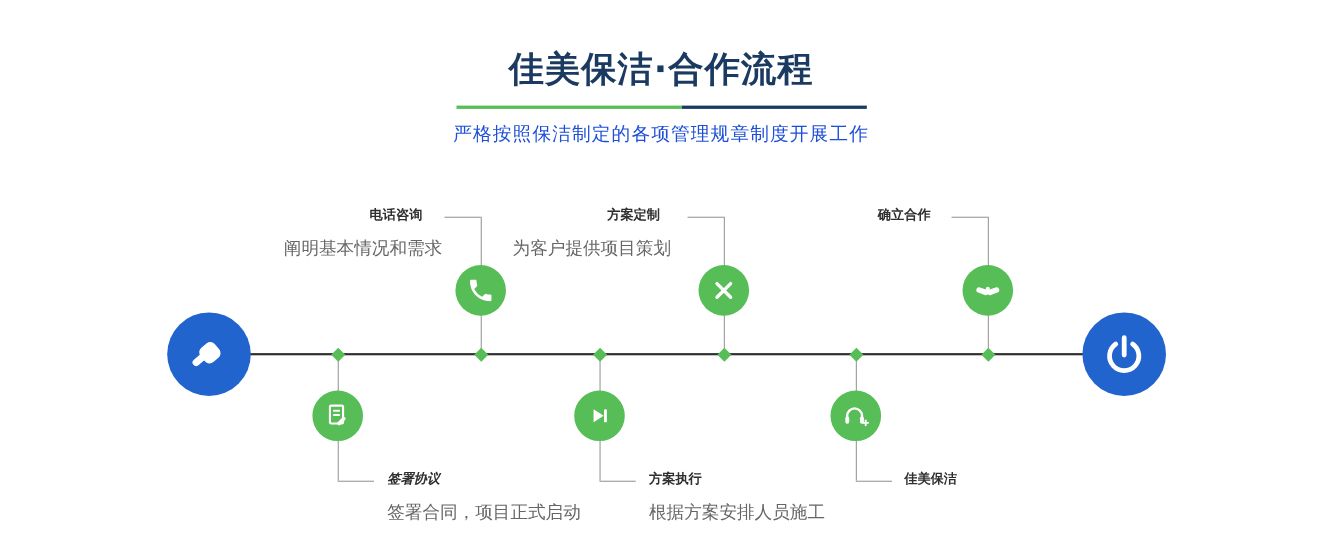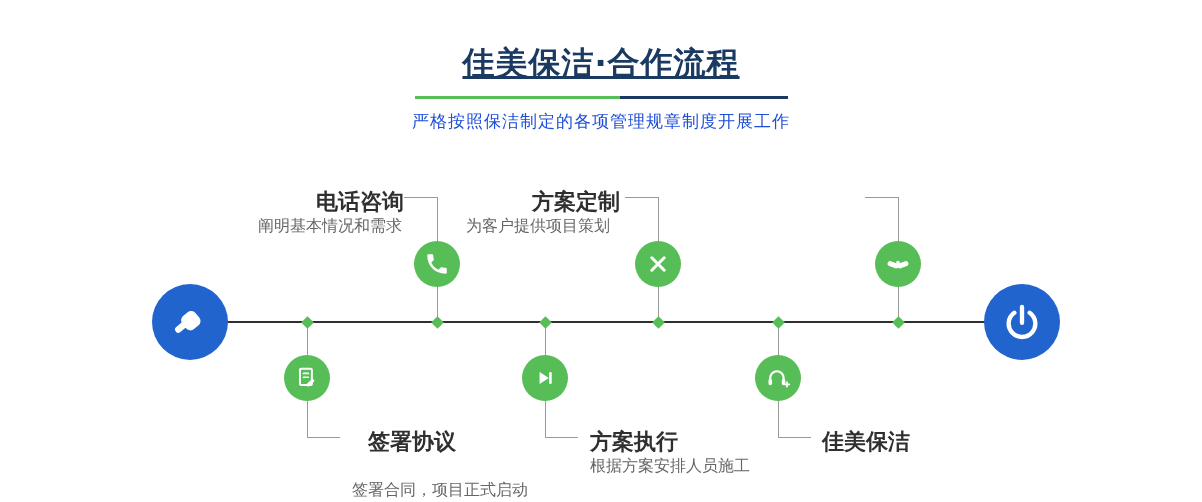--- a/index.html
+++ b/index.html
@@ -2,21 +2,21 @@
 <html><head>
 <meta charset="utf-8">
 <style>
   html,body{margin:0;padding:0;background:#fff;}
   #canvas{
     position:relative;width:1202px;height:502px;background:#ffffff;overflow:hidden;
     font-family:"DejaVu Sans","Liberation Sans",sans-serif;
   }
   .abs{position:absolute;}
   
-  #page-title{left:0;top:42px;width:100%;text-align:center;font-size:32px;font-weight:bold;color:#1b3a61;letter-spacing:1px;text-decoration:underline;}
+  #page-title{left:0;top:42px;width:100%;text-align:center;font-size:32px;font-weight:bold;color:#1b3a61;letter-spacing:1px;}
   #title-underline{left:415px;top:96px;width:373px;height:3px;background:linear-gradient(to right,#57bd57 0 55%,#1b3a61 55% 100%);}
   #page-subtitle{left:0;top:110px;width:100%;text-align:center;font-size:17px;color:#1d4ed8;letter-spacing:1px;}
   
   #main-line{left:190px;top:321px;width:832px;height:2px;background:#2f2f2f;}
   .hline,.vline{position:absolute;background:#9a9a9a;}
   .hline{height:1px;}
   .vline{width:1px;}
   .c-t1-h{left:404px;top:197px;width:33px;}
   .c-t1-v{left:437px;top:197px;height:125px;}
   .c-t2-h{left:625px;top:197px;width:33px;}
@@ -38,27 +38,27 @@
   #start-circle{left:152px;top:284px;}
   #end-circle{left:984px;top:284px;}
   .small{width:46px;height:46px;border-radius:50%;background:#57bd57;display:flex;align-items:center;justify-content:center;}
   #c-phone{left:414px;top:241px;}
   #c-design{left:635px;top:241px;}
   #c-hand{left:875px;top:241px;}
   #c-contract{left:284px;top:355px;}
   #c-play{left:522px;top:355px;}
   #c-headset{left:755px;top:355px;}
   
-  .step-title{font-size:22px;font-weight:bold;color:#2f2f2f;white-space:nowrap;}
+  .step-title{font-size:12px;font-weight:bold;color:#2f2f2f;white-space:nowrap;}
   .step-desc{font-size:16px;color:#666;white-space:nowrap;}
   .tc{text-align:center;width:200px;}
   #t1-title{left:260px;top:187px;} #t1-desc{left:230px;top:216px;}
   #t2-title{left:476px;top:187px;} #t2-desc{left:438px;top:216px;}
   #t3-title{left:722px;top:187px;} #t3-desc{left:683px;top:216px;}
-  #b1-title{left:368px;top:427px;} #b1-desc{left:352px;top:456px;margin-top:24px;}
+  #b1-title{left:352px;top:427px;font-style:italic;} #b1-desc{left:352px;top:456px;}
   #b2-title{left:590px;top:427px;text-align:right;} #b2-desc{left:590px;top:456px;}
   #b3-title{left:822px;top:427px;} #b3-desc{left:822px;top:456px;}
   .icon{display:flex;align-items:center;justify-content:center;}
 </style>
 </head>
 <body>
 
 <div id="canvas">
 
   <div class="abs" id="page-title">佳美保洁·合作流程</div>
@@ -166,20 +166,21 @@
           <path d="M18.2 17.9 h4.2"></path>
         </g>
       </svg>
     </span>
   </div>
 
   <div class="abs step-title tc" id="t1-title">电话咨询</div>
   <div class="abs step-desc tc" id="t1-desc">阐明基本情况和需求</div>
   <div class="abs step-title tc" id="t2-title">方案定制</div>
   <div class="abs step-desc tc" id="t2-desc">为客户提供项目策划</div>
+  <div class="abs step-title tc" id="t3-title">确立合作</div>
 
   <div class="abs step-title" id="b1-title">签署协议</div>
   <div class="abs step-desc" id="b1-desc">签署合同，项目正式启动</div>
   <div class="abs step-title" id="b2-title">方案执行</div>
   <div class="abs step-desc" id="b2-desc">根据方案安排人员施工</div>
   <div class="abs step-title" id="b3-title">佳美保洁</div>
 
 </div>
 
 </body></html>

